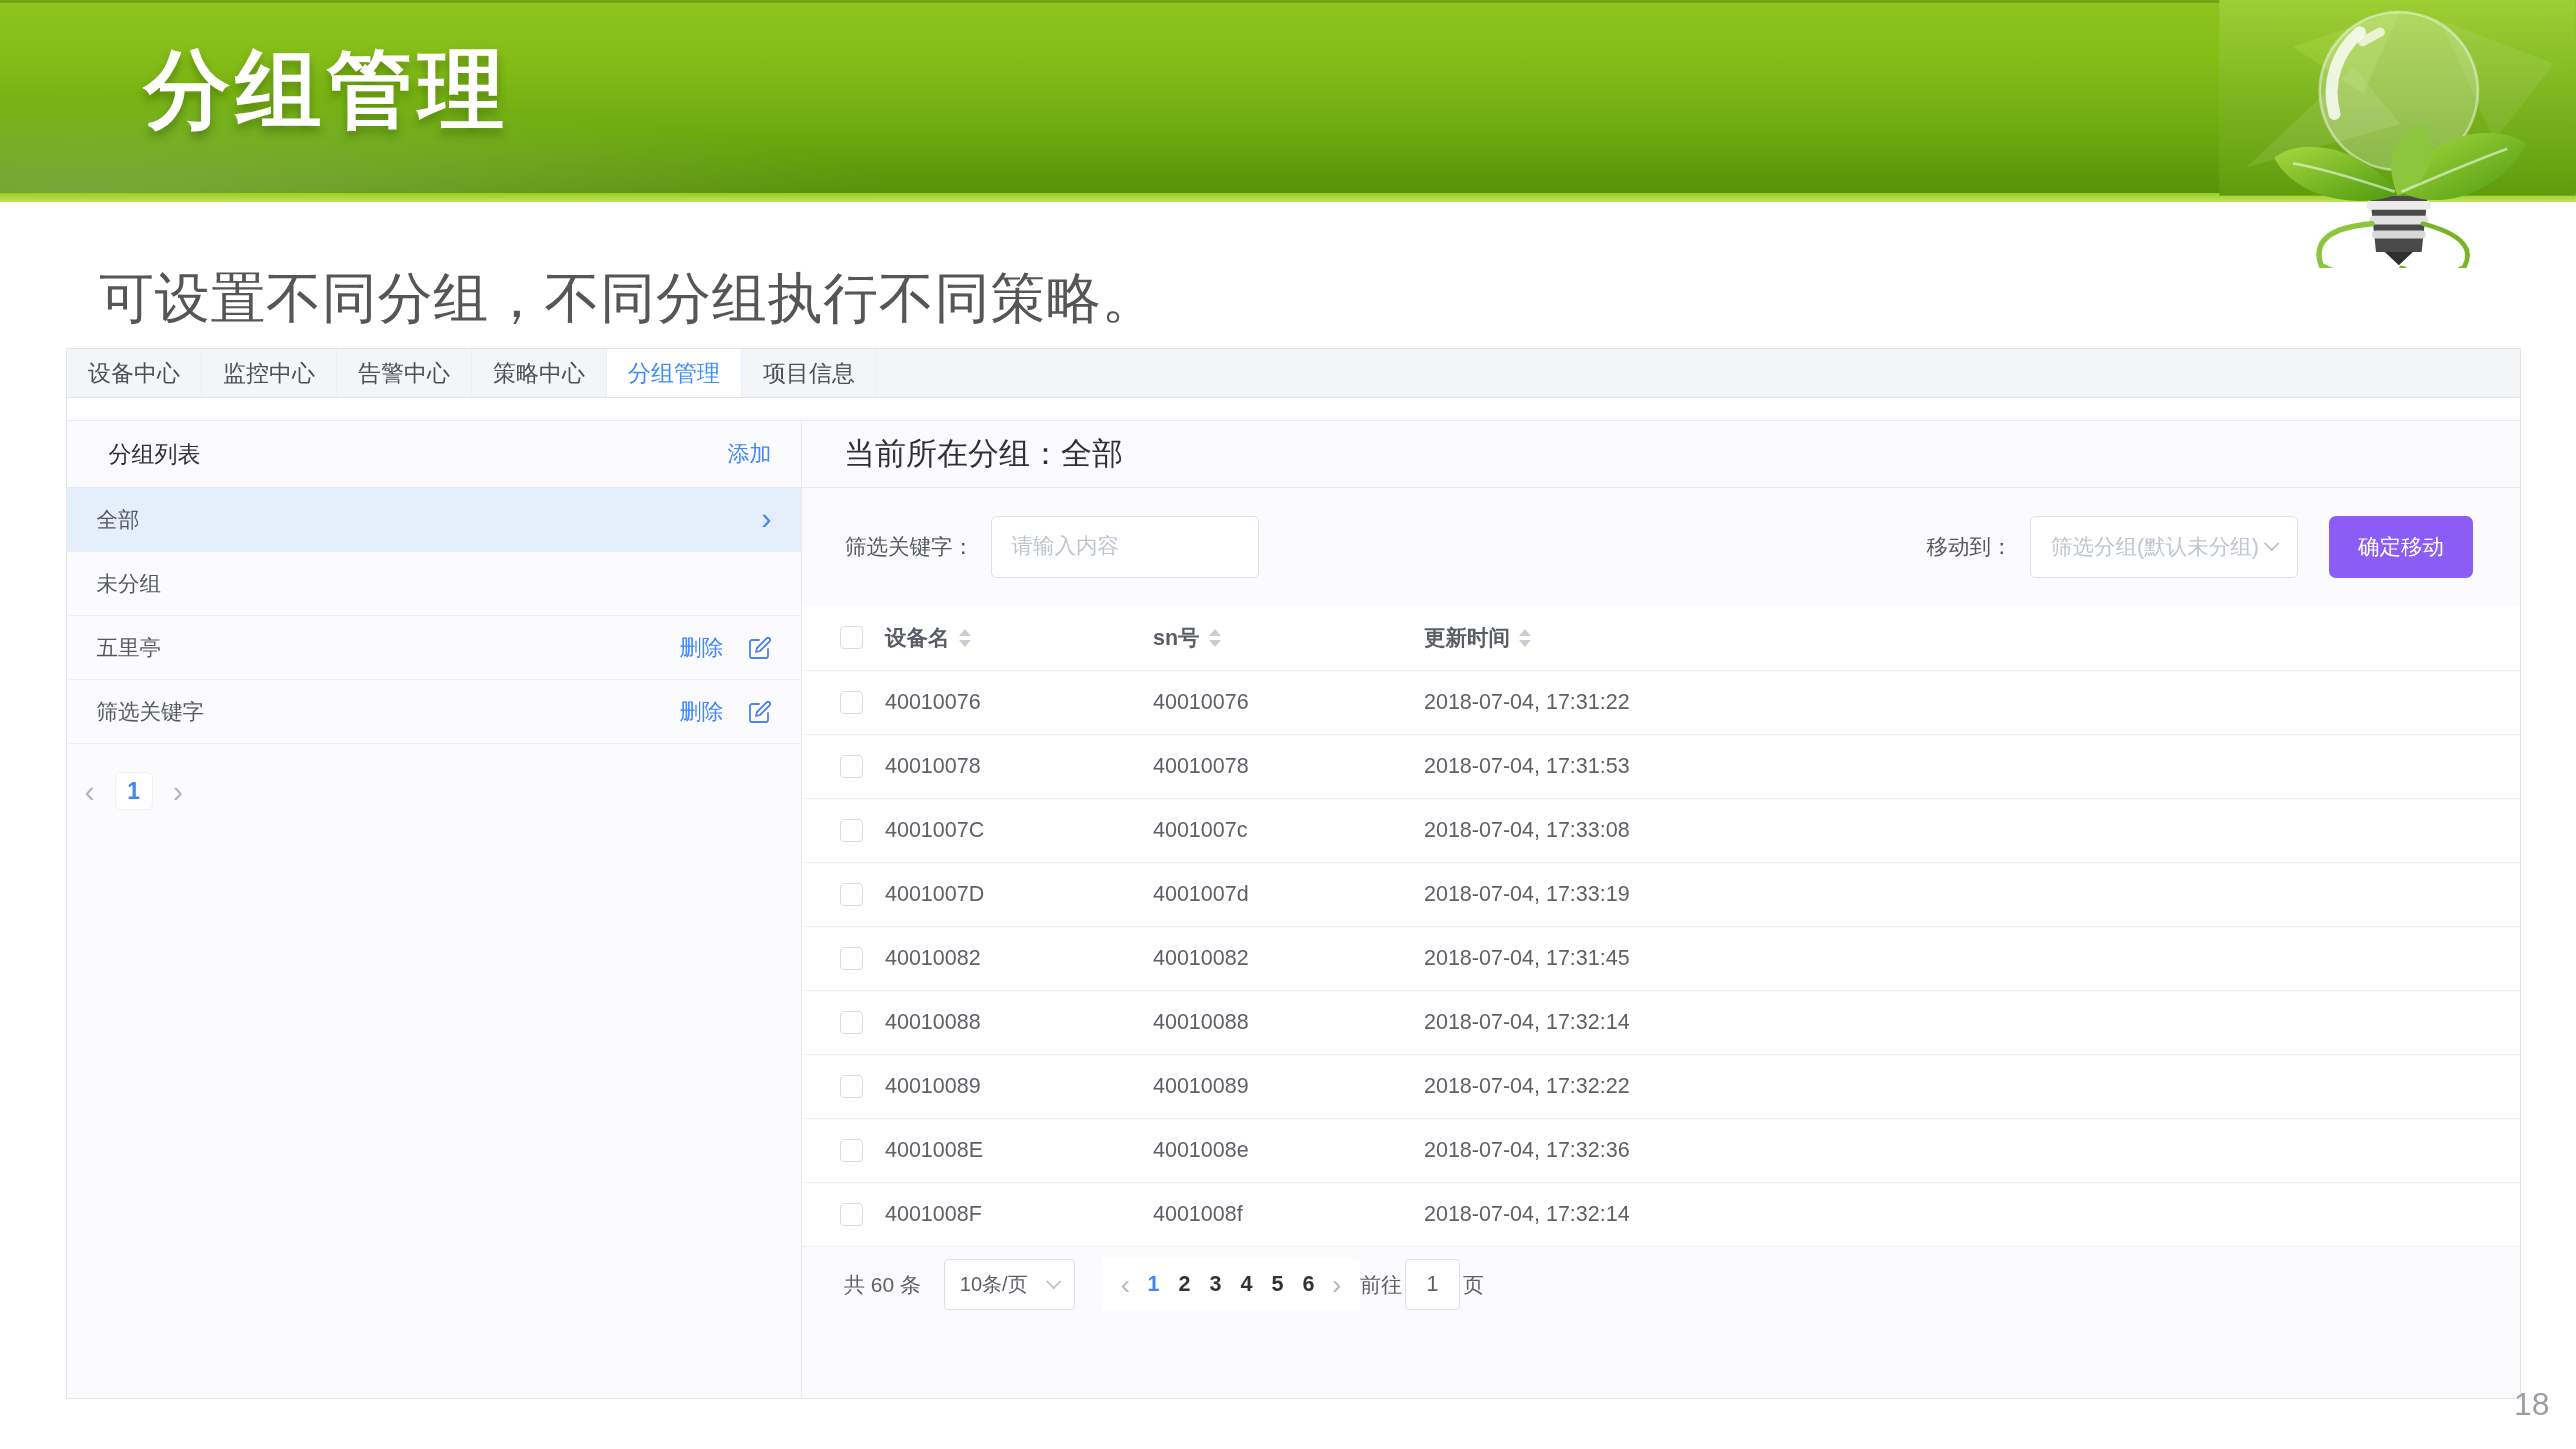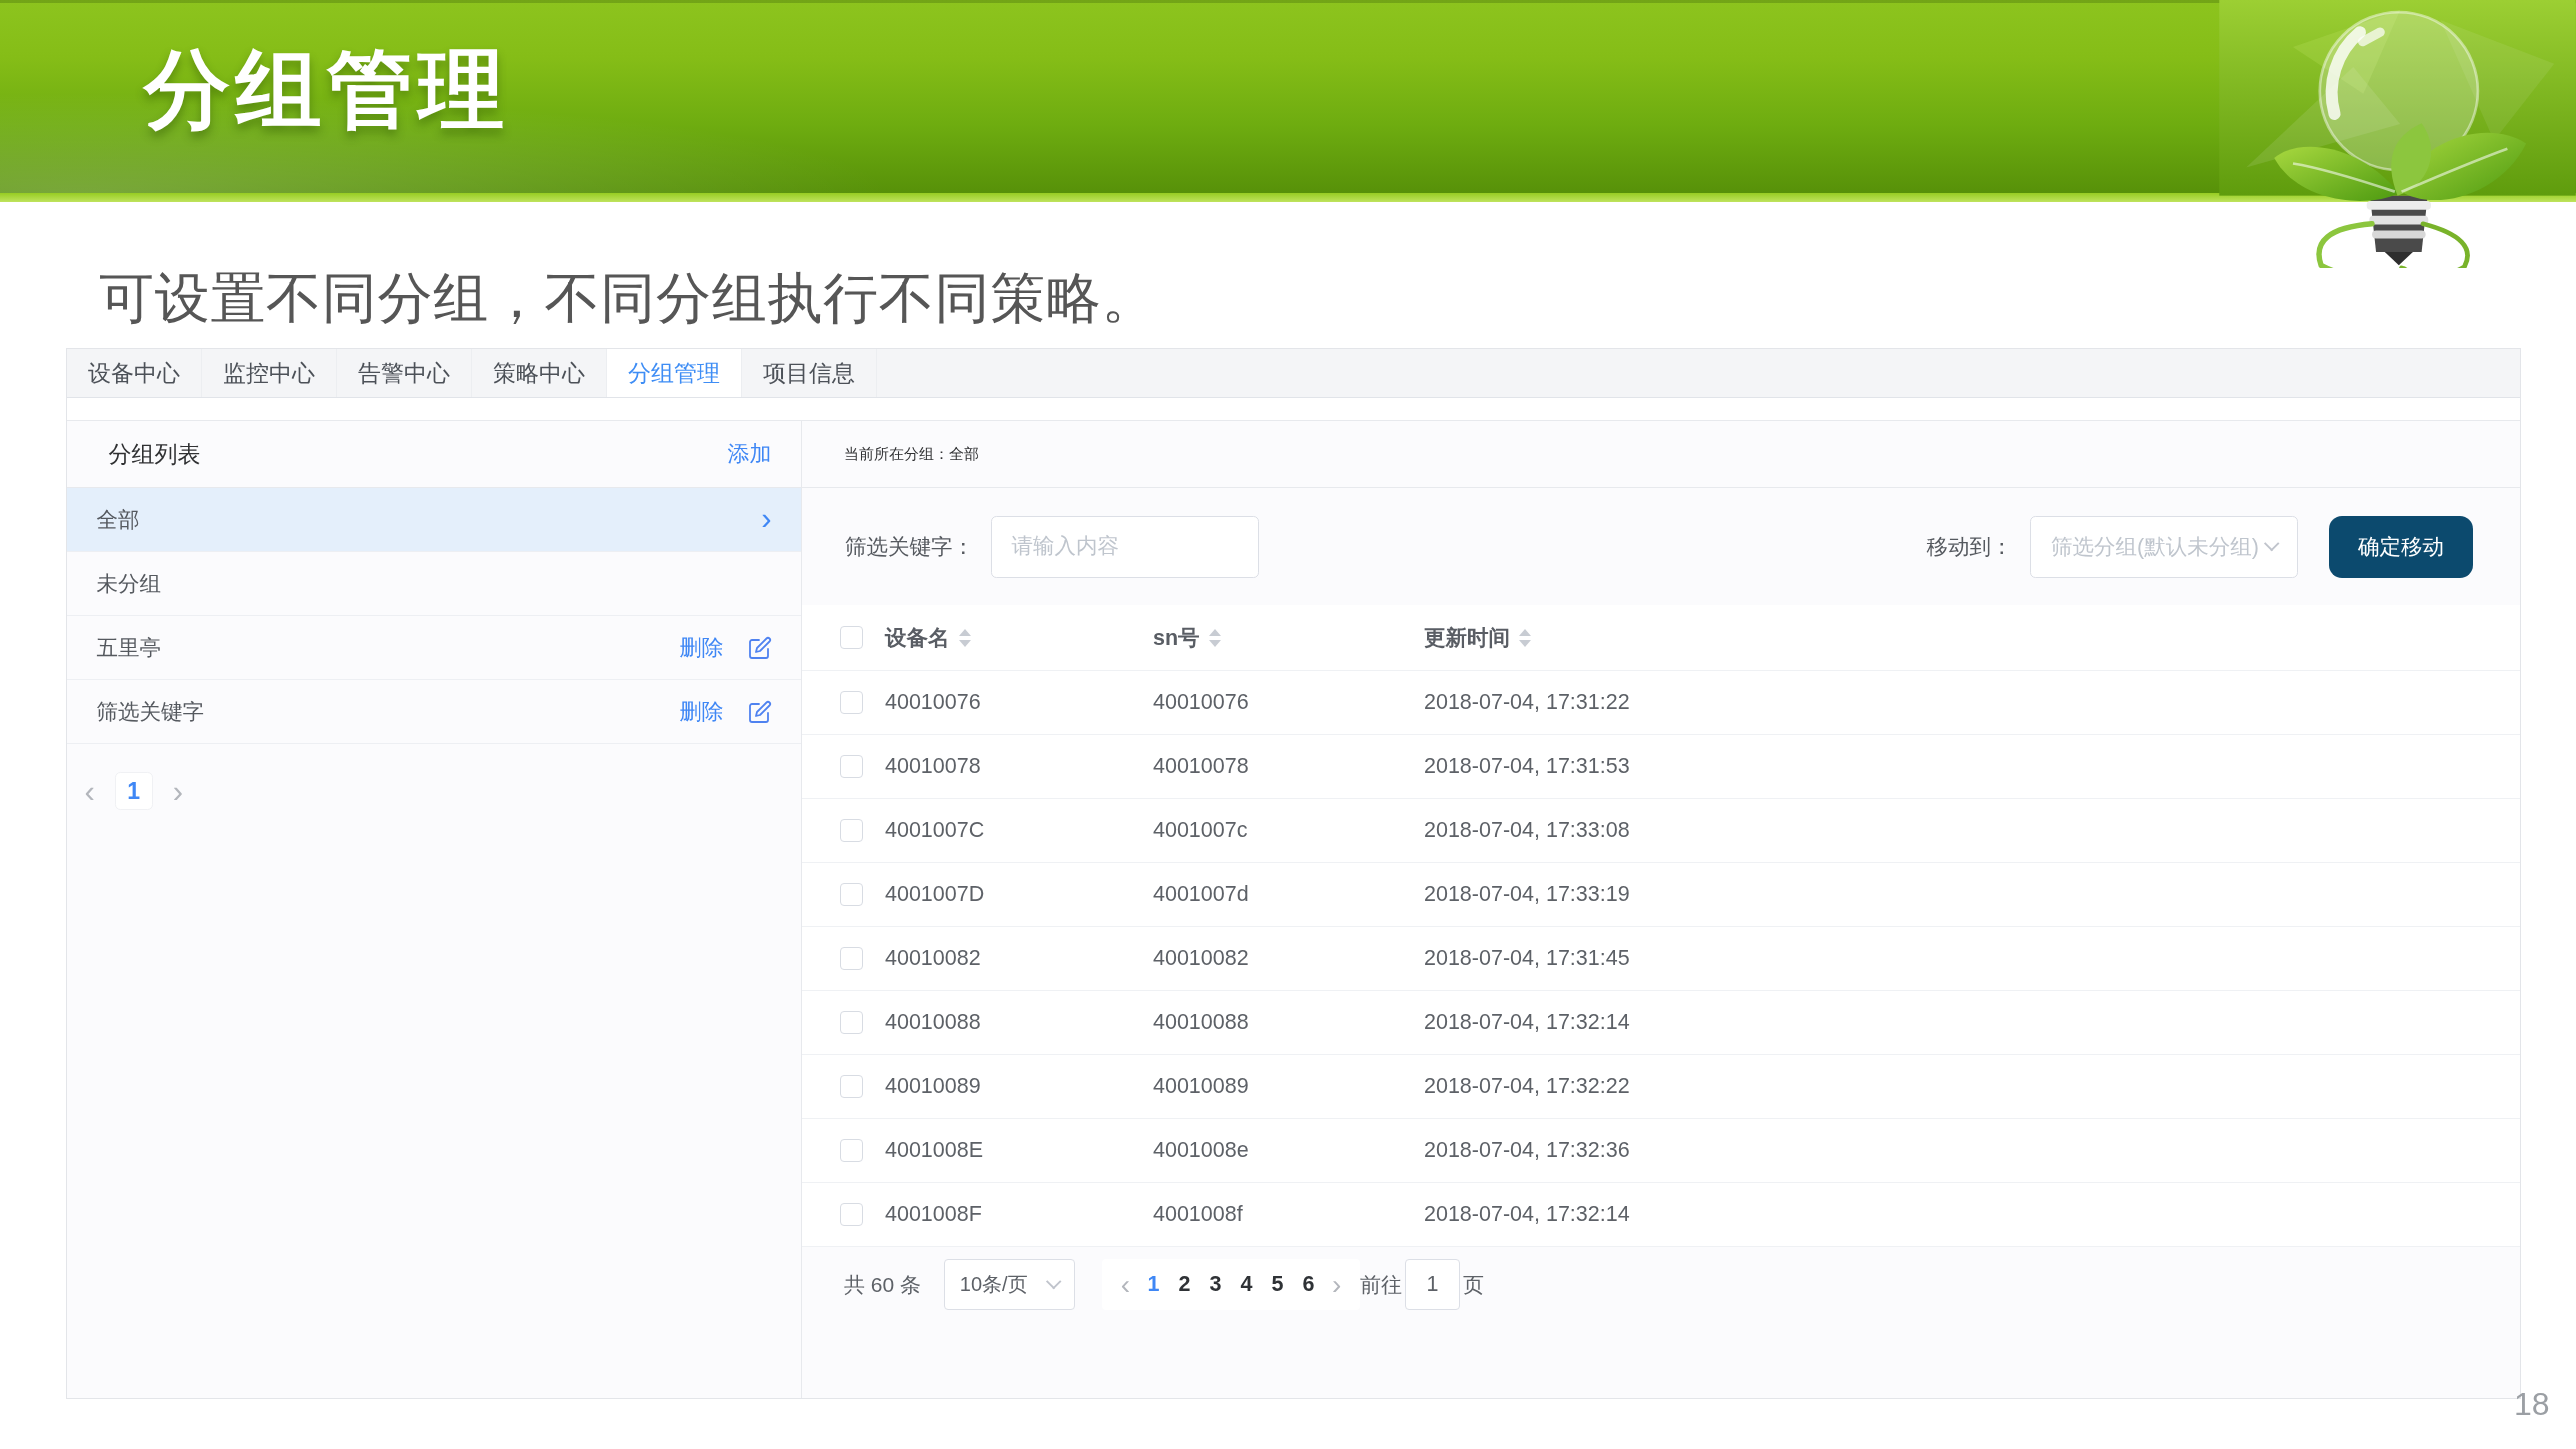--- a/index.html
+++ b/index.html
@@ -51,35 +51,35 @@
   .row-chevron { margin-left:auto; color:#3f87f5; font-size:31px; line-height:0.8; }
   .row-actions { margin-left:auto; display:flex; align-items:center; gap:24px; }
   .edit-icon { width:24px; height:24px; cursor:pointer; }
 
   .lp-pager { display:flex; align-items:center; gap:20px; margin:28px 0 0 17.4px; }
   .pg-chev { font-size:31px; color:#b3b6bc; cursor:pointer; line-height:1; }
   .pg-chip { width:38px; height:38px; background:#ffffff; border:0.7px solid #f0f1f4; border-radius:5.4px;
     display:flex; align-items:center; justify-content:center; color:#3f87f5; font-size:23px; font-weight:700; cursor:pointer; }
 
   
-  .rp-header { height:67px; display:flex; align-items:center; padding:0 42px; font-size:15px; color:#303133;
+  .rp-header { height:67px; display:flex; align-items:center; padding:0 42px; font-size:31px; color:#303133;
     border-bottom:0.7px solid #e7e9ed; }
   .filter-row { height:117px; display:flex; align-items:center; padding:0 47px 0 43px; }
   .f-label { font-size:21.5px; color:#55595f; margin-right:17.4px; white-space:nowrap; }
   .text-input { width:268px; height:62px; border:0.7px solid #dcdfe6; border-radius:5.4px; background:#fff;
     padding:0 19px; font-size:21.5px; color:#5d6167; outline:none; font-family:inherit; }
   .text-input::placeholder { color:#bfc5cd; }
   .move-group { margin-left:auto; display:flex; align-items:center; }
   .select { width:268px; height:62px; border:0.7px solid #dcdfe6; border-radius:5.4px; background:#fff;
     display:flex; align-items:center; padding:0 20px; cursor:pointer; }
   .select-placeholder { color:#bfc5cd; font-size:21.5px; white-space:nowrap; overflow:hidden; }
   .caret-down-sm { margin-left:auto; width:11.4px; height:11.4px; border-right:2px solid #c0c4cc;
     border-bottom:2px solid #c0c4cc; transform:rotate(45deg) translate(-2px,-2px); }
-  .btn-success { margin-left:31px; width:144px; height:62px; background:#0c4a6e; color:#ffffff; border:none;
-    border-radius:13px; font-size:21.5px; cursor:pointer; font-family:inherit; }
+  .btn-success { margin-left:31px; width:144px; height:62px; background:#8b5cf6; color:#ffffff; border:none;
+    border-radius:7px; font-size:21.5px; cursor:pointer; font-family:inherit; }
 
   
   .dev-table { background:#ffffff; }
   .t-row { display:flex; align-items:center; height:64px; border-bottom:0.7px solid #eff1f4; padding-left:38px; }
   .t-row.t-head { height:66px; color:#595d64; font-weight:700; }
   .cb { width:23px; height:23px; border:1.3px solid #d8dce3; border-radius:4px; background:#fff; flex:none; cursor:pointer; }
   .c1 { width:268px; margin-left:22px; display:flex; align-items:center; }
   .c2 { width:271px; display:flex; align-items:center; }
   .c3 { flex:1; display:flex; align-items:center; }
   .sort { display:inline-flex; flex-direction:column; margin-left:9.4px; cursor:pointer; }

